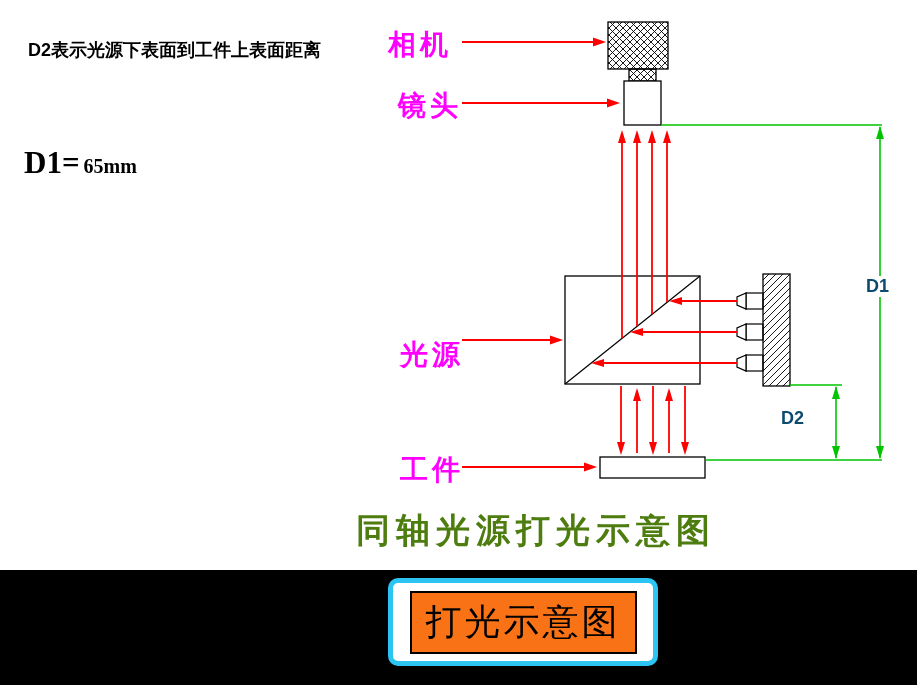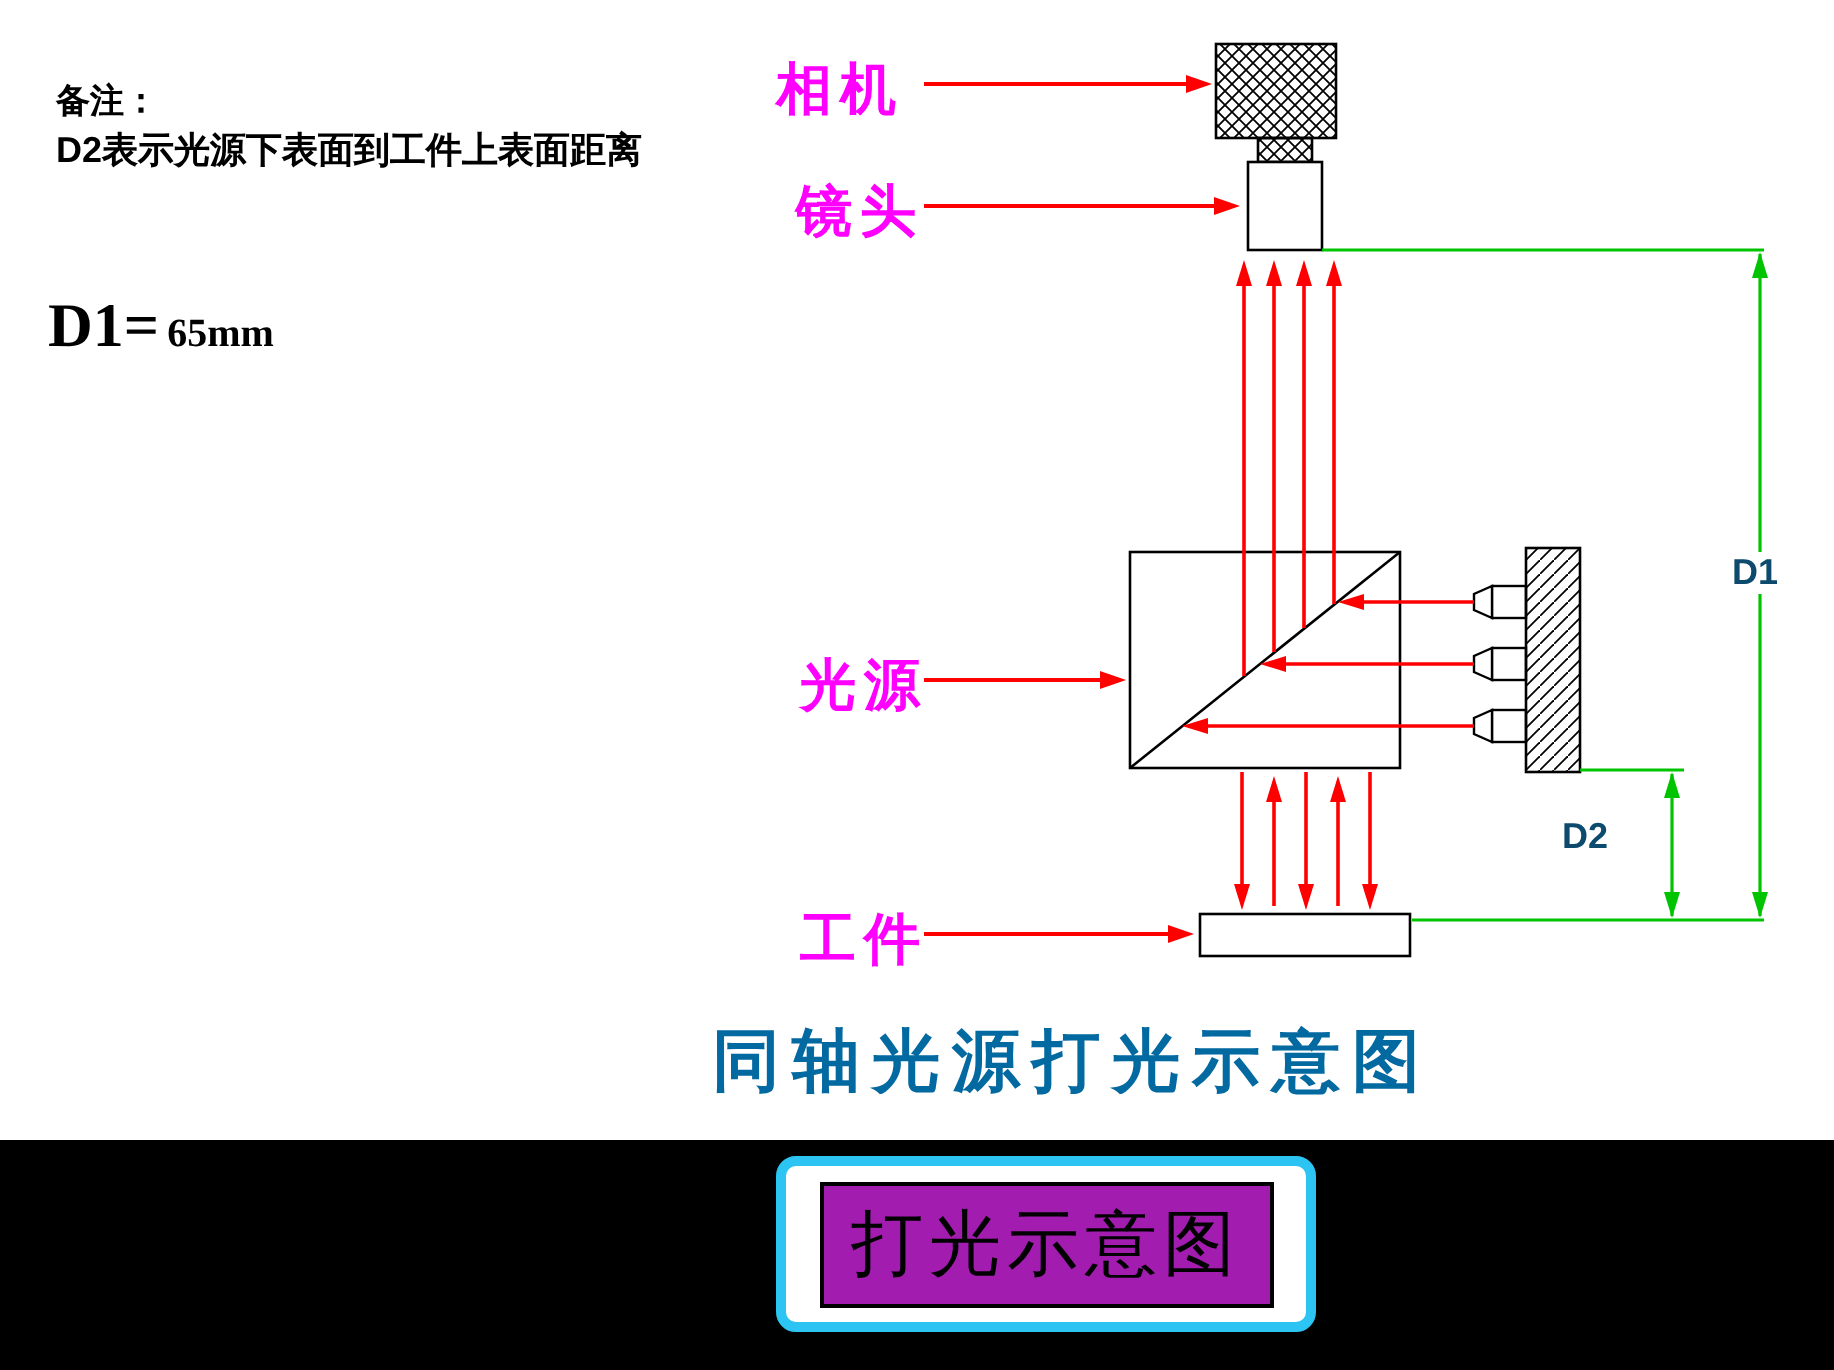--- a/index.html
+++ b/index.html
@@ -18,29 +18,29 @@
   .m-label { font-family:"Liberation Serif", serif; font-weight:bold; font-size:31px; }
   .m-value { font-family:"Liberation Serif", serif; font-weight:bold; font-size:20px;text-align:center; }
 
   
   .mag-label { color:#ff00ff; font-weight:bold; font-size:28px; letter-spacing:4px; white-space:nowrap; }
 
   
   .dim-label { color:#0c4a6e; font-size:18px; font-weight:bold; background:#ffffff; padding:0 3px; font-family:"Liberation Sans", sans-serif; }
 
   
-  .diagram-title { left:338px; top:508px; width:396px; text-align:center; color:#0369a1;
+  .diagram-title { left:338px; top:508px; width:396px; text-align:center; color:#4d7c0f;
                    font-weight:bold; font-size:34px; letter-spacing:6px; white-space:nowrap; }
 
   
   .bottom-bar { left:0; top:570px; width:917px; height:115px; background:#000000; }
   .tab-button { position:absolute; left:388px; top:8px; width:270px; height:88px;
                 background:#ffffff; border:5px solid #2cc4f2; border-radius:10px;
                 display:flex; align-items:center; justify-content:center; cursor:pointer; }
-  .tab-inner { border:2px solid #000; background:#a21caf; padding:5px 14px; }
+  .tab-inner { border:2px solid #000; background:#f97316; padding:5px 14px; }
   .tab-inner span { font-family:"Liberation Serif", serif; font-size:36px; color:#000;
                     letter-spacing:3px; white-space:nowrap; }
 </style>
 </head>
 <body>
 
 <div class="stage">
 
   <svg class="abs" style="left:0; top:0;" width="917" height="570" viewBox="0 0 917 570" xmlns="http://www.w3.org/2000/svg">
     <defs>
@@ -130,32 +130,31 @@
       <polygon points="880,126 876,139 884,139" stroke="none"></polygon>
       <polygon points="880,459 876,446 884,446" stroke="none"></polygon>
 
       <line x1="836" y1="387" x2="836" y2="458"></line>
       <polygon points="836,386 832,399 840,399" stroke="none"></polygon>
       <polygon points="836,459 832,446 840,446" stroke="none"></polygon>
     </g>
   </svg>
 
   <div class="abs notes">
-    <div class="notes-heading">备注：</div>
     <div class="notes-line">D2表示光源下表面到工件上表面距离</div>
   </div>
 
   <div class="abs measure" style="top:145px;">
     <span class="m-label">D1=</span>
     <span class="m-value">65mm</span>
   </div>
 
   <div class="abs mag-label" style="left:388px; top:26px;">相机</div>
   <div class="abs mag-label" style="left:398px; top:87px;">镜头</div>
-  <div class="abs mag-label" style="left:400px; top:324px;">光源</div>
+  <div class="abs mag-label" style="left:400px; top:336px;">光源</div>
   <div class="abs mag-label" style="left:400px; top:451px;">工件</div>
 
   <div class="abs dim-label" style="left:863px; top:276px;">D1</div>
   <div class="abs dim-label" style="left:778px; top:408px;">D2</div>
 
   <div class="abs diagram-title">同轴光源打光示意图</div>
 
   <div class="abs bottom-bar">
     <div class="tab-button">
       <div class="tab-inner">

